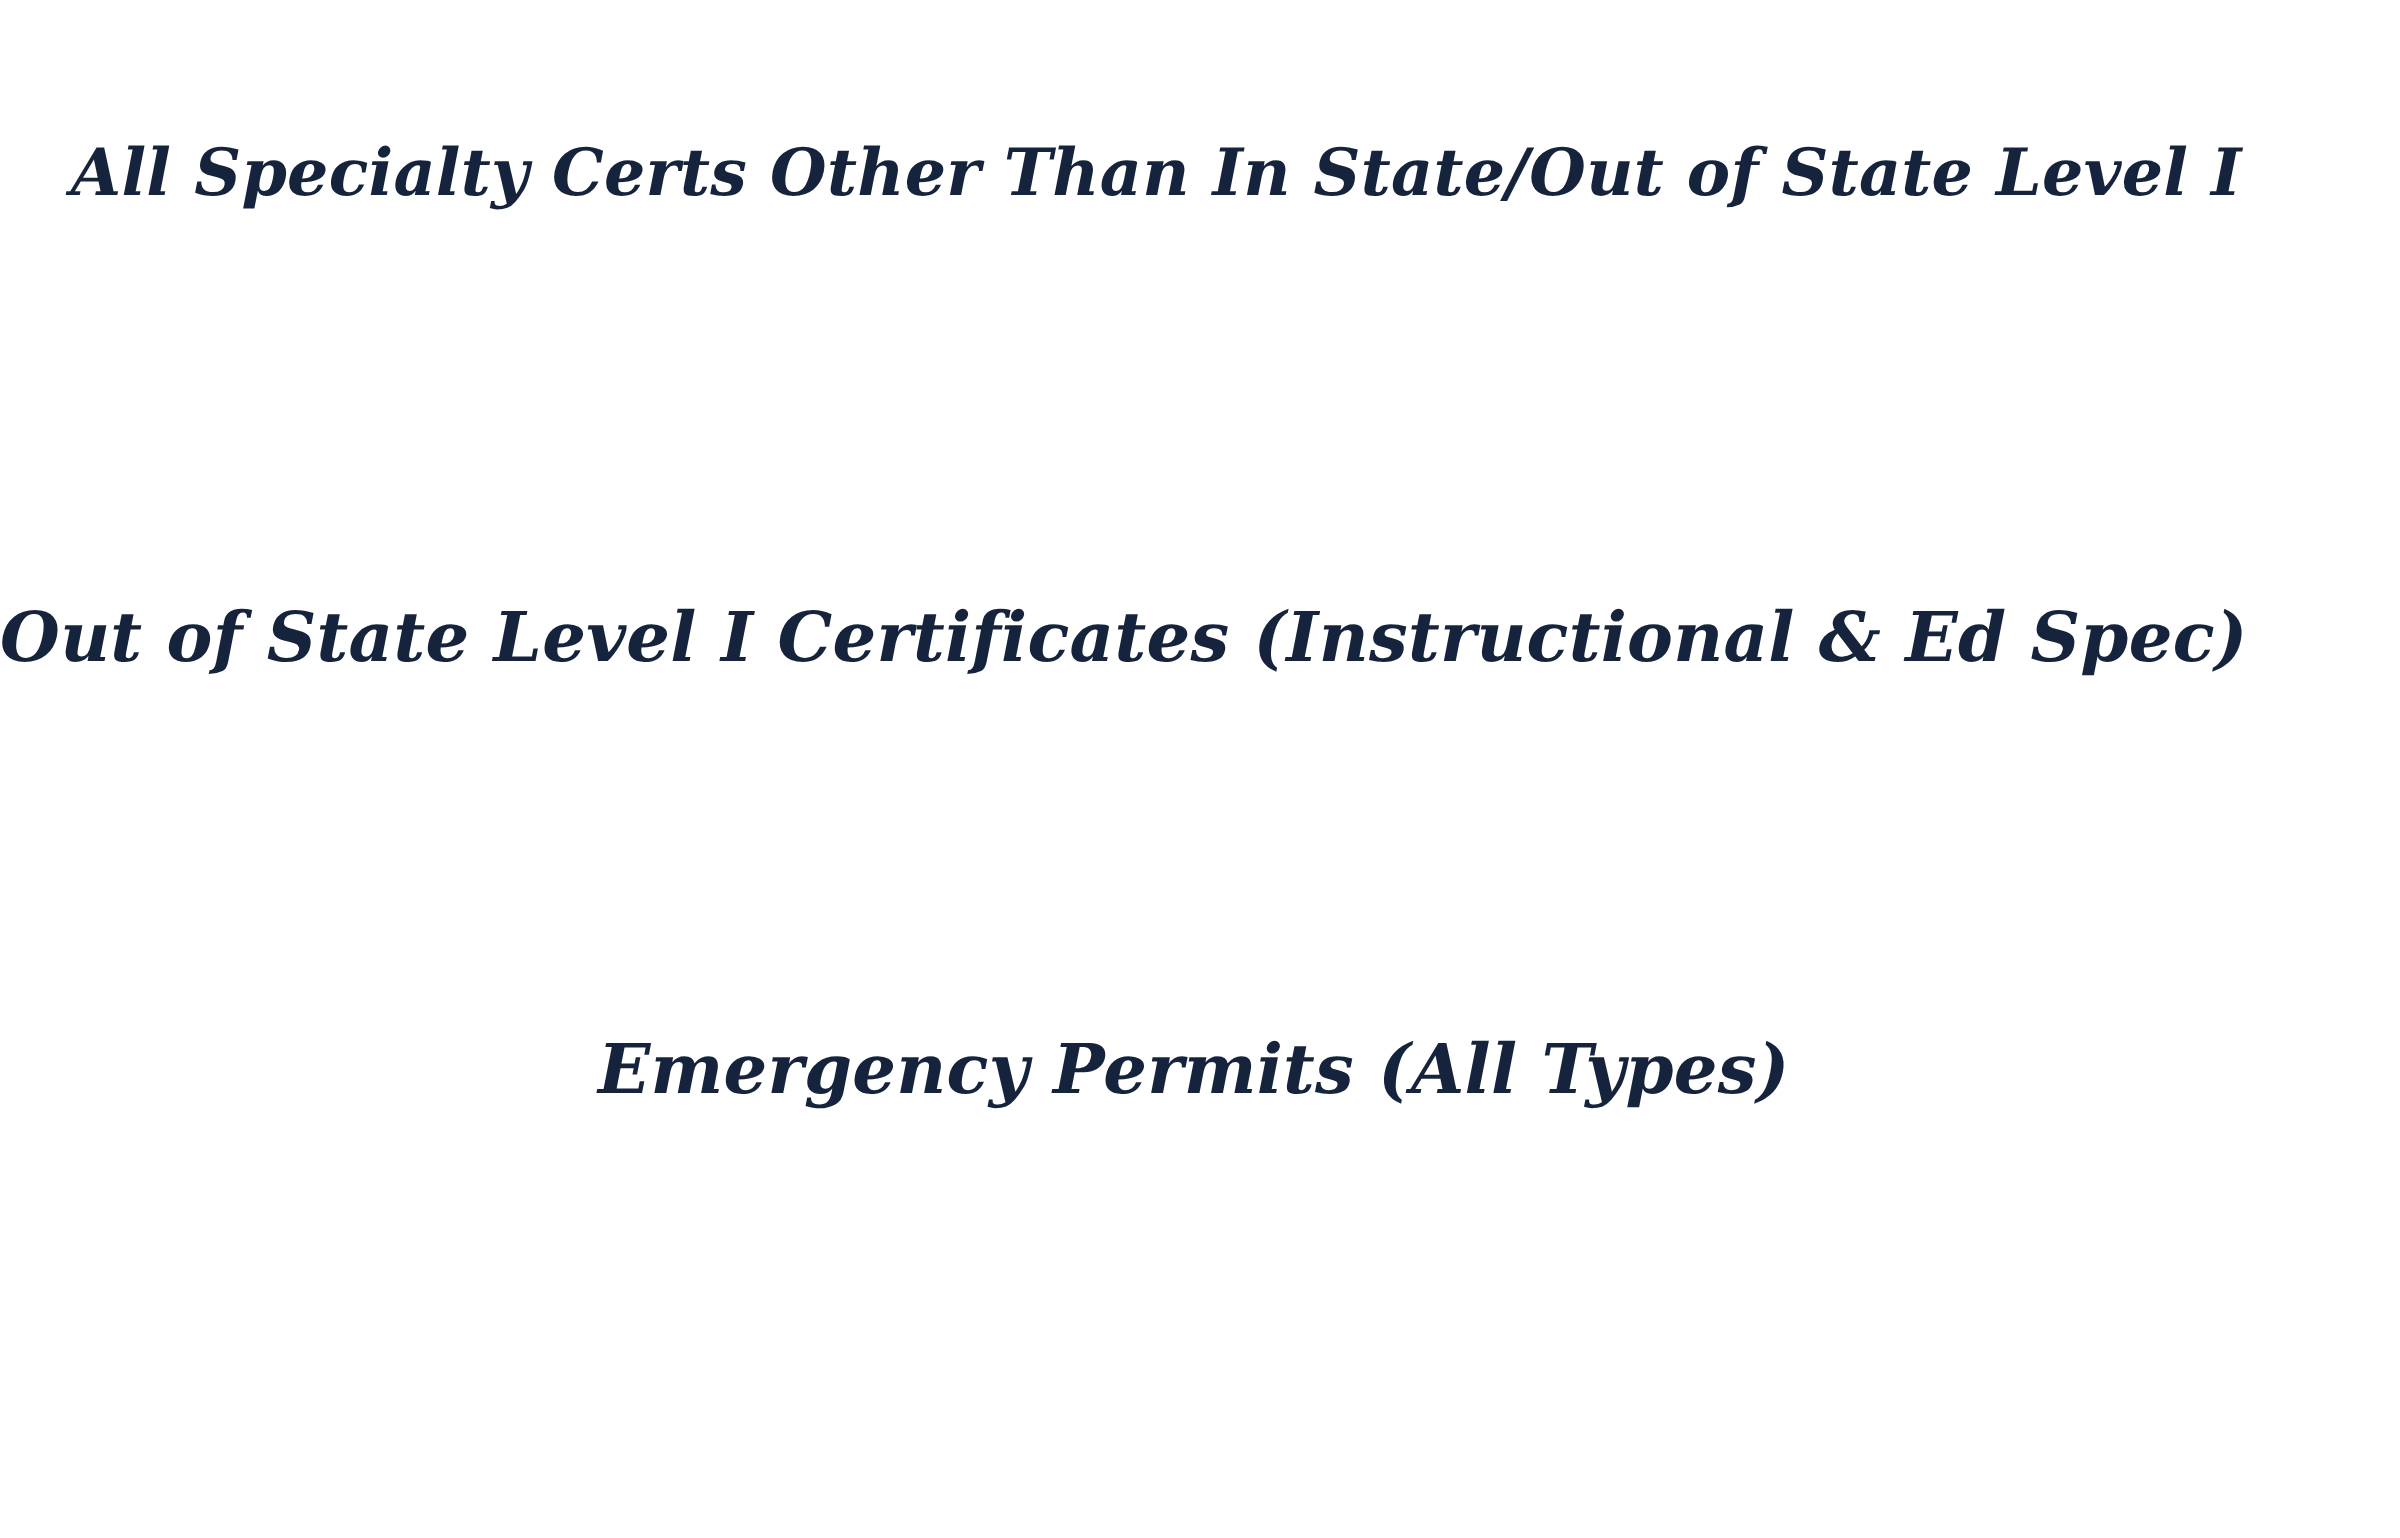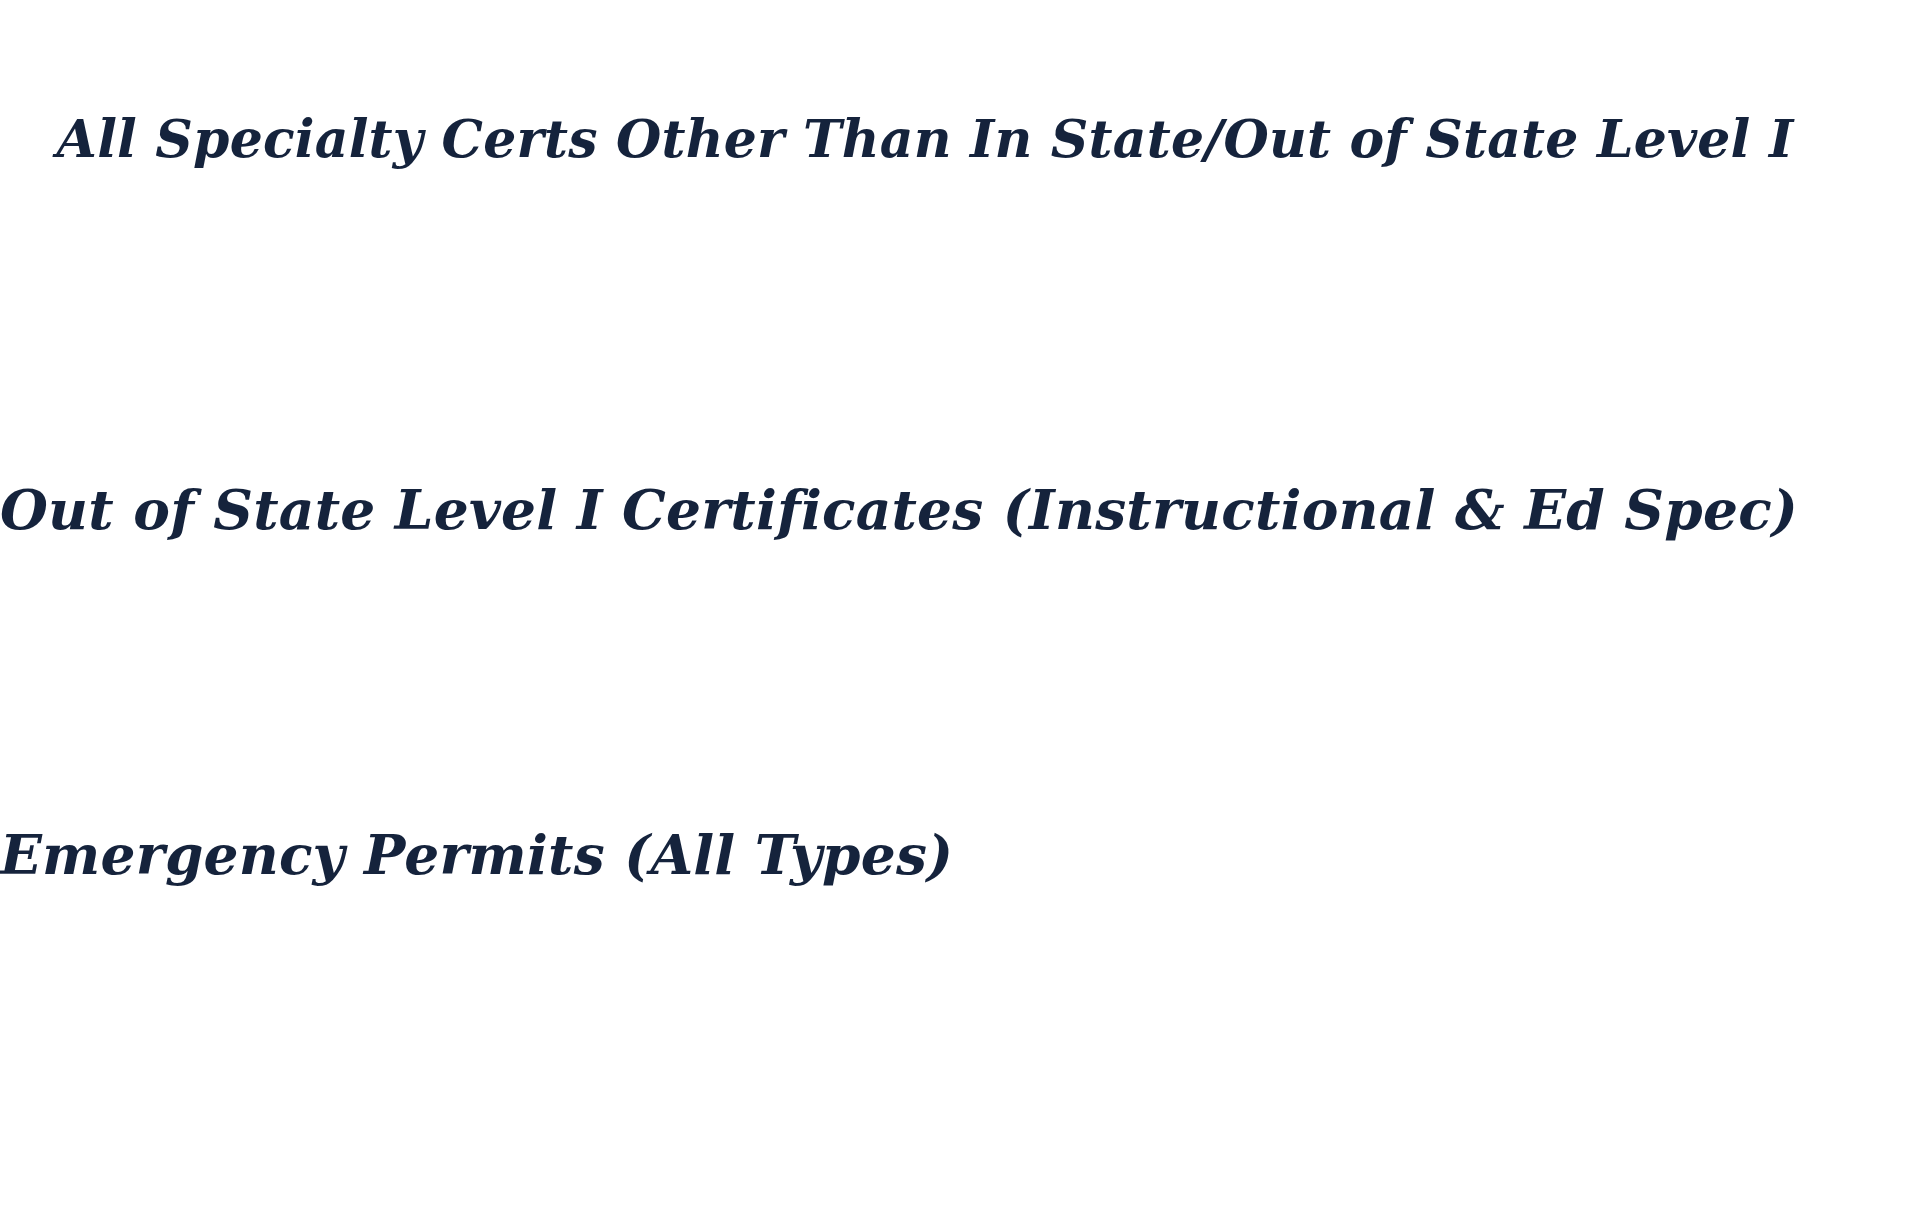--- a/index.html
+++ b/index.html
@@ -45,21 +45,21 @@
     width: 1920px;
     text-align: left;
     font-size: 55px;
     padding-right: 30px;
     box-sizing: border-box;
   }
   .line-3 {
     top: 805px;
     left: 0;
     width: 1920px;
-    text-align: left;
+    text-align: center;
     font-size: 55px;
     padding-right: 10px;
     box-sizing: border-box;
   }
 </style>
 </head>
 <body>
 
 <div class="slide">
 

